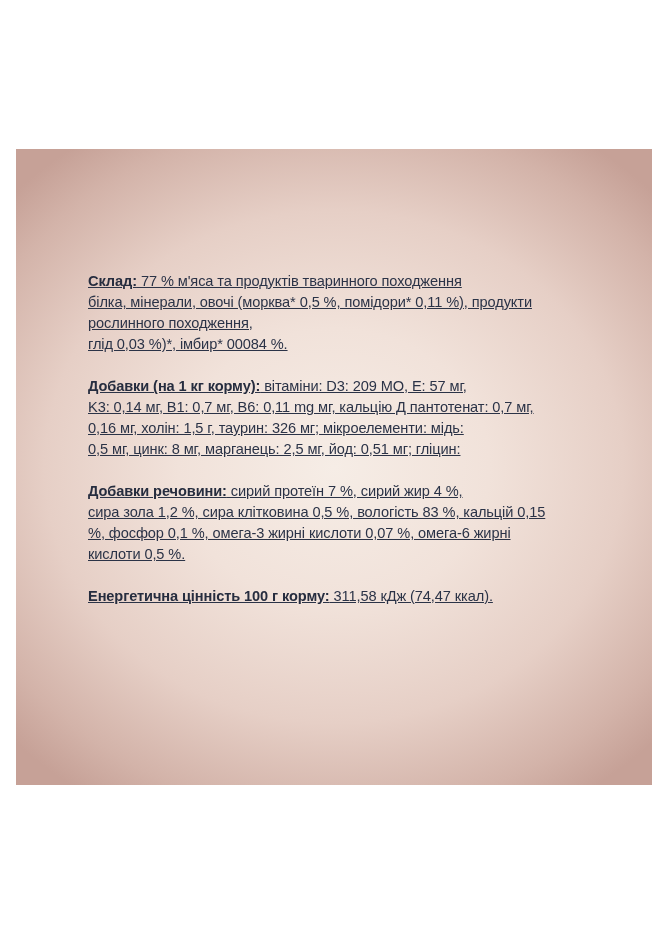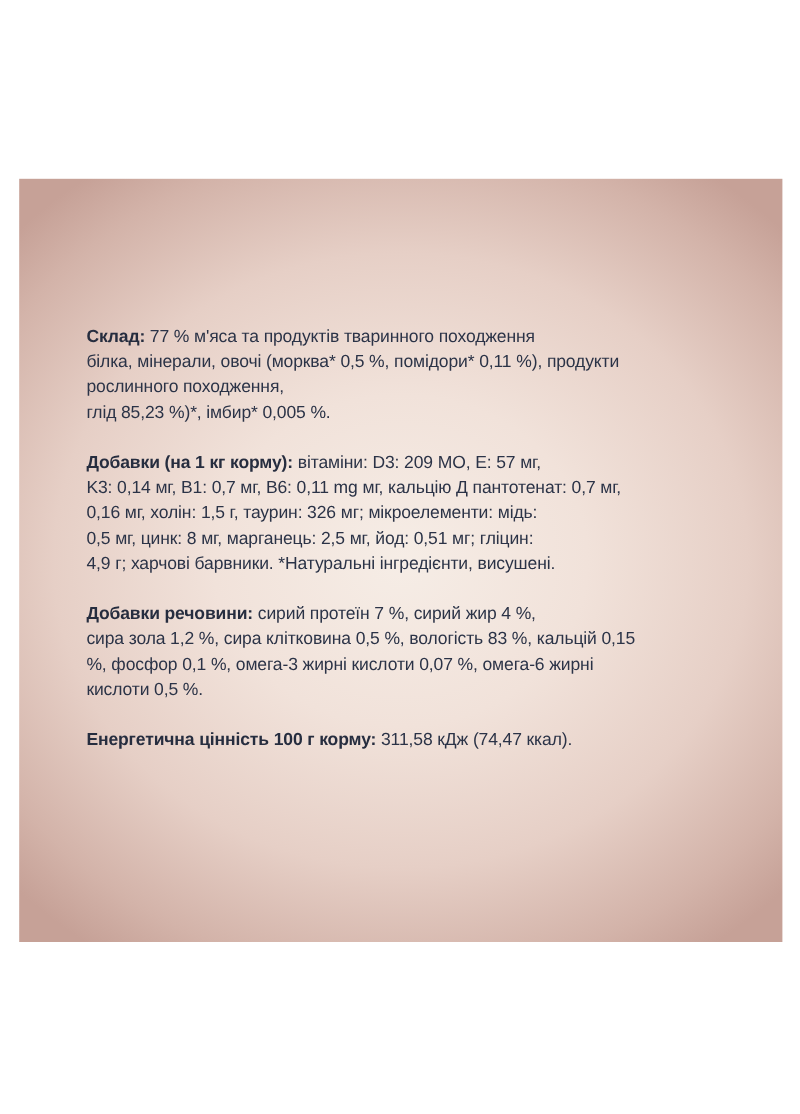--- a/index.html
+++ b/index.html
@@ -9,47 +9,46 @@
   }
   .panel {
     position: absolute; left: 16px; top: 149px; width: 636px; height: 636px;
     background:
       radial-gradient(ellipse 70% 62% at 50% 50%, #f6ede6 0%, #f1e2da 35%, #e6cfc6 65%, #d3b3a9 88%, #c6a197 100%);
   }
   .content {
     position: absolute; left: 72px; top: 271px; width: 520px;
     color: #2b3347; font-size: 14.6px; line-height: 21px; letter-spacing: -0.1px;
   }
-  .section { margin: 0 0 21px 0; }
+  .section { margin: 0 0 21px 16px; text-decoration: underline; }
   .section p { margin: 0; }
   .label { font-weight: bold; color: #262d3f; }
   .line { display: block; white-space: nowrap; }
 </style>
 </head>
 <body>
 
 <div class="panel"></div>
 
 <div class="content">
   <div class="section">
     <p>
       <span class="line"><span class="label">Склад:</span><span> 77 % м'яса та продуктів тваринного походження</span></span>
       <span class="line">білка, мінерали, овочі (морква* 0,5 %, помідори* 0,11 %), продукти</span>
       <span class="line">рослинного походження,</span>
-      <span class="line">глід 85,23 %)*, імбир* 0,005 %.</span>
+      <span class="line">глід 0,03 %)*, імбир* 00084 %.</span>
     </p>
   </div>
 
   <div class="section">
     <p>
       <span class="line"><span class="label">Добавки (на 1 кг корму):</span><span> вітаміни: D3: 209 МО, E: 57 мг,</span></span>
       <span class="line">K3: 0,14 мг, B1: 0,7 мг, B6: 0,11 mg мг, кальцію Д пантотенат: 0,7 мг,</span>
       <span class="line">0,16 мг, холін: 1,5 г, таурин: 326 мг; мікроелементи: мідь:</span>
       <span class="line">0,5 мг, цинк: 8 мг, марганець: 2,5 мг, йод: 0,51 мг; гліцин:</span>
-      <span class="line">4,9 г; харчові барвники. *Натуральні інгредієнти, висушені.</span>
     </p>
   </div>
 
   <div class="section">
     <p>
       <span class="line"><span class="label">Добавки речовини:</span><span> сирий протеїн 7 %, сирий жир 4 %,</span></span>
       <span class="line">сира зола 1,2 %, сира клітковина 0,5 %, вологість 83 %, кальцій 0,15</span>
       <span class="line">%, фосфор 0,1 %, омега-3 жирні кислоти 0,07 %, омега-6 жирні</span>
       <span class="line">кислоти 0,5 %.</span>
     </p>

